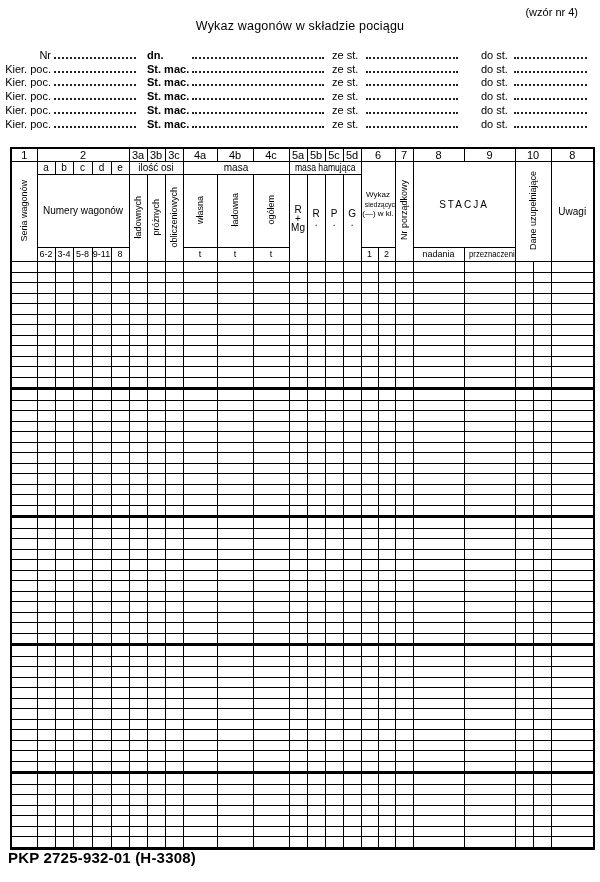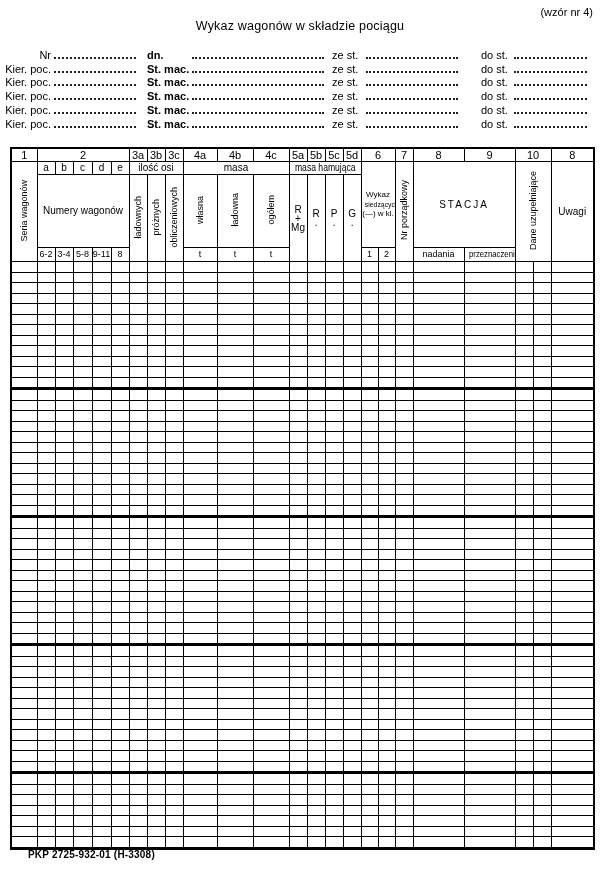--- a/index.html
+++ b/index.html
@@ -1,20 +1,20 @@
 <!DOCTYPE html>
 <html><head>
 <meta charset="utf-8">
 <style>
   html,body { margin:0; padding:0; }
   body {
     width:600px; height:882px; background:#ffffff; color:#000;
     font-family:"Liberation Sans", sans-serif; position:relative; overflow:hidden;
   }
-  .corner { position:absolute; top:6px; right:7px; font-size:11px; }
+  .corner { position:absolute; top:6px; right:22px; font-size:11px; }
   .title  { position:absolute; top:19px; left:0; width:100%; text-align:center; font-size:12.5px; letter-spacing:0.2px; }
 
   
   .form { position:absolute; top:47px; left:2px; width:585px; }
   .frow { display:flex; height:13.8px; align-items:flex-end; font-size:11px; line-height:12px; }
   .fl { white-space:nowrap; box-sizing:border-box; }
   .l1 { width:52px; text-align:right; padding-right:3px; }
   .l2 { width:56px; padding-left:11px;font-weight:bold; }
   .l3 { width:42px; padding-left:8px; }
   .l4 { width:56px; padding-left:23px; }
@@ -36,21 +36,21 @@
   .numery { font-size:11.5px; }
   .stacja { font-size:12px; letter-spacing:2px; }
   .uwagi  { font-size:12px; }
   .brk span { display:block; font-size:10px; line-height:9px; }
   .seats div { font-size:8px; line-height:9.5px; }
   .it { }
   .fit { display:inline-block; transform:scaleX(0.86); transform-origin:center; white-space:nowrap; }
   .grid td { height:9.5px; }
   .grid tr.grp-end td { border-bottom:3px solid #000; }
 
-  .footer { position:absolute; top:849px; left:8px; font-size:10px; font-weight:bold; letter-spacing:0.2px;margin-left:20px; }
+  .footer { position:absolute; top:849px; left:8px; font-size:15px; font-weight:bold; letter-spacing:0.2px; }
 </style>
 </head>
 <body>
 
 <div class="corner">(wzór nr 4)</div>
 <div class="title">Wykaz wagonów w składzie pociągu</div>
 
 <div class="form">
   <div class="frow">
     <span class="fl l1">Nr</span>

